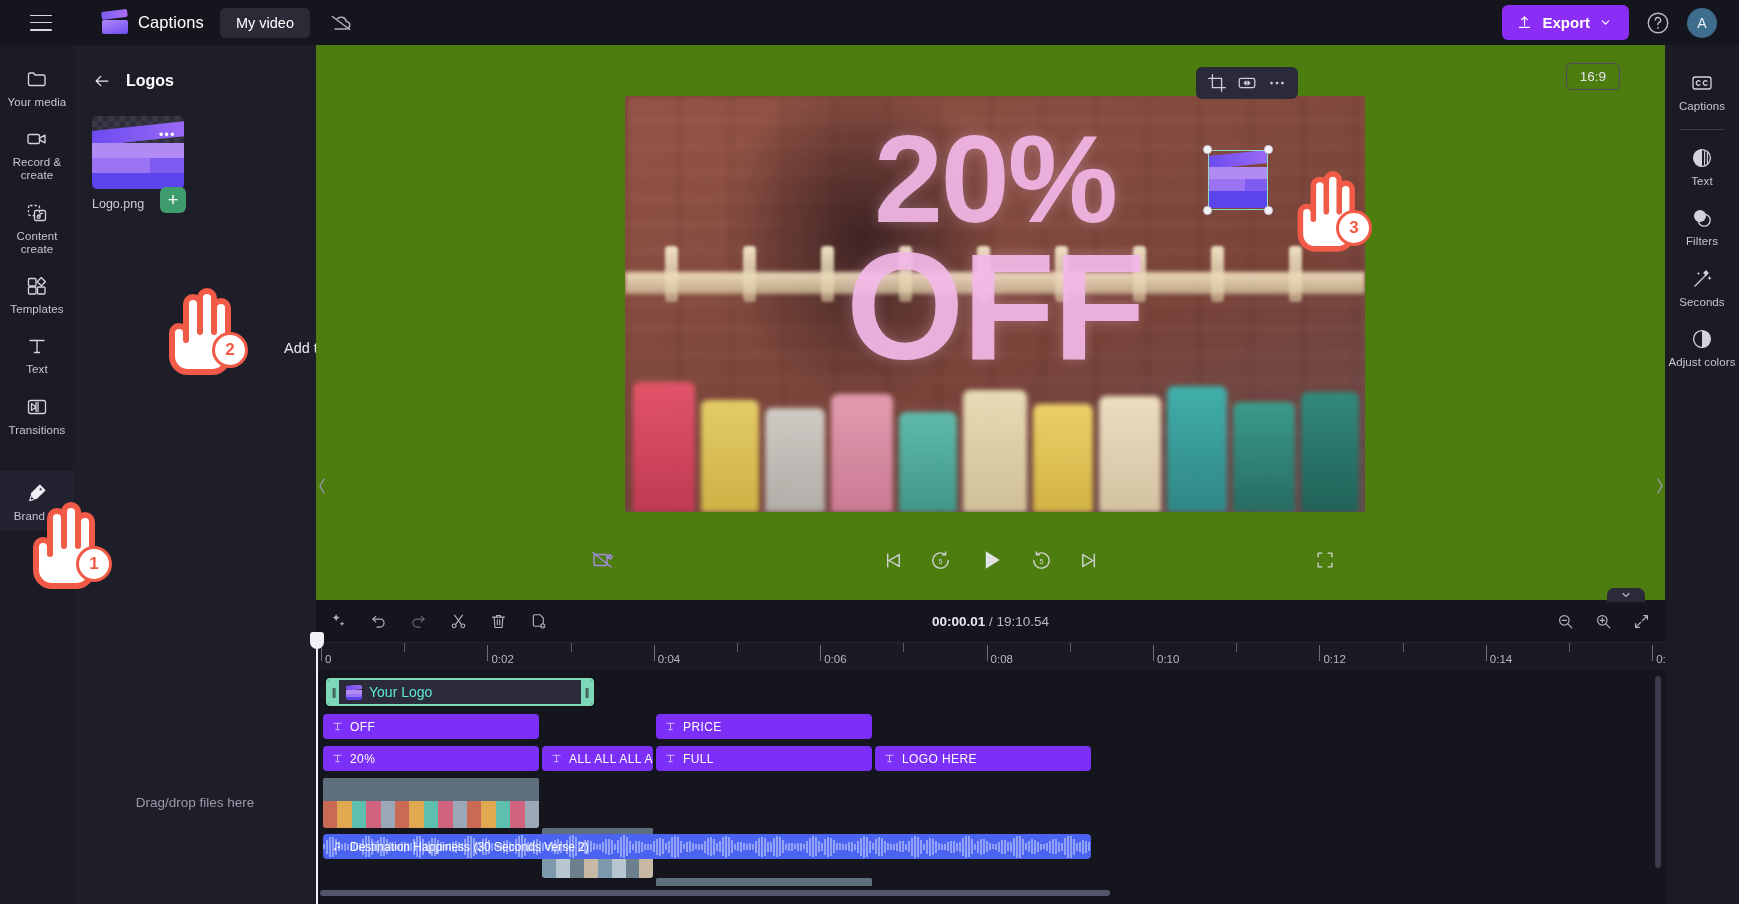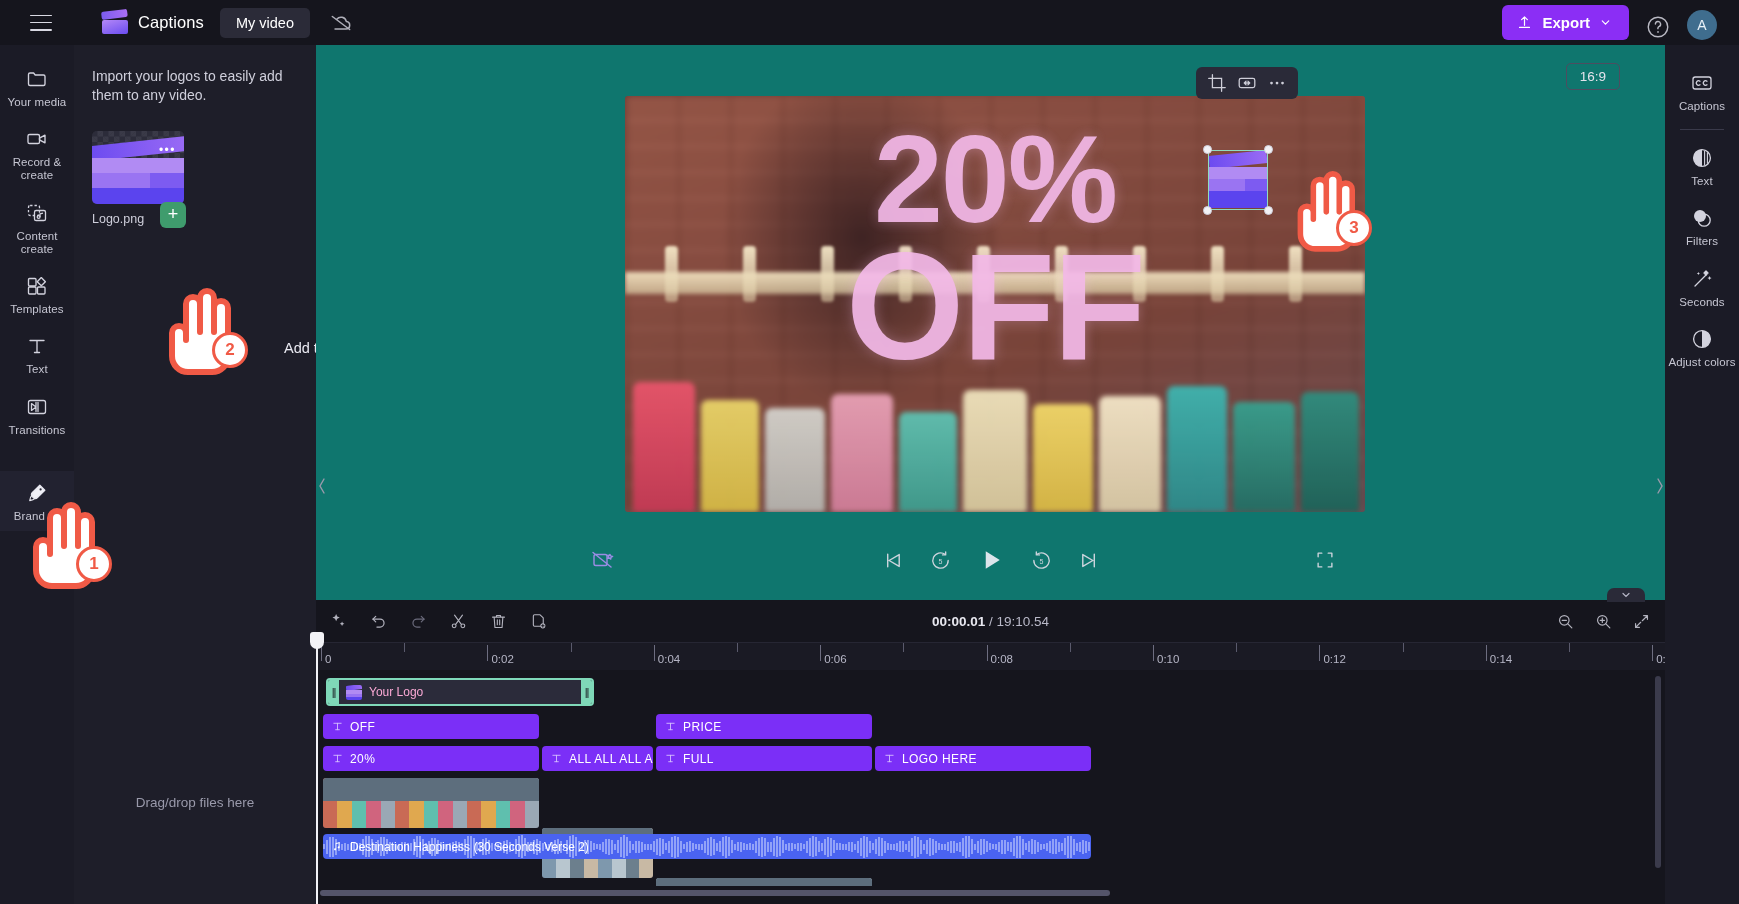--- a/index.html
+++ b/index.html
@@ -35,21 +35,21 @@
     position:absolute; left:0; top:8px; width:26px; height:14px;
     background: linear-gradient(160deg,#b488f7,#6a4cf0); border-radius: 2px;
   }
   .brand-name { font-size: 16.5px; color: #fff; letter-spacing: .1px; }
   .proj-name {
     margin-left: 16px; padding: 7px 16px; border-radius: 5px;
     background: #2b2b38; color: #fff; font-size: 14.5px; cursor: pointer;
   }
   .cloud-off { margin-left: 18px; width: 26px; height: 26px; opacity: .8; cursor: pointer; }
   .topbar-right {
-    margin-left: auto; display: flex; align-items: flex-end; gap: 16px; padding-right: 22px;
+    margin-left: auto; display: flex; align-items: center; gap: 16px; padding-right: 22px;
   }
   .export-btn {
     display: flex; align-items: center; gap: 9px;
     background: #8b2ef5; color: #fff; font-size: 15px; font-weight: 600;
     border: none; border-radius: 6px; padding: 9px 17px 9px 14px; cursor: pointer;
   }
   .help-btn { width: 26px; height: 26px; cursor:pointer; opacity:.85; }
   .avatar {
     width: 30px; height: 30px; border-radius: 50%;
     background: #3f6d8e; color: #e8f1f8; font-size: 14px;
@@ -129,21 +129,21 @@
   }
   .panel-collapse {
     position: absolute; left: 316px; top: 466px; width: 11px; height: 40px;
     display:flex; align-items:center; justify-content:center; cursor:pointer;
     color:#9a9aab; font-size: 11px; z-index: 5;
   }
 
   
   .stage {
     position: absolute; left: 316px; top: 45px; width: 1350px; height: 555px;
-    background: #0f766e;
+    background: #4d7c0f;
   }
   .ratio-pill {
     position: absolute; right: 46px; top: 18px;
     border: 1px solid #4d4d60; border-radius: 5px; padding: 5px 13px;
     font-size: 13.5px; color: #e3e3ec; cursor: pointer;
   }
   .video-frame {
     position: absolute; left: 309px; top: 51px; width: 740px; height: 416px;
     border-radius: 3px; overflow: hidden;
     background: linear-gradient(170deg,#6e3a34 0%,#8e4a3c 28%,#7d4a45 55%,#5b4a52 100%);
@@ -262,21 +262,21 @@
   }
   .clip-logo .grip {
     width: 11px; height: 100%; background:#7fd8b8; display:flex; align-items:center;
     justify-content:center; color:#15151d; font-size:11px; letter-spacing:-1px;
   }
   .clip-logo .mini {
     width: 16px; height: 15px; margin-left:7px; border-radius:2px; position:relative; overflow:hidden;
     background:#2c2c3a;
   }
   .clip-logo .mini i { position:absolute; left:0; width:16px; display:block; }
-  .clip-logo .label { margin-left:7px; font-size:12px; color:#f9a8d4; }
+  .clip-logo .label { margin-left:7px; font-size:14px; color:#5eead4; }
 
   .clip-text {
     background: #7b2ff7; height: 25px; color:#fff; font-size:12px; letter-spacing:.4px;
   }
   .clip-text .tico { margin-left:9px; width:11px; opacity:.85; }
   .clip-text .label { margin-left:7px; white-space:nowrap; overflow:hidden; }
 
   .clip-video { height: 50px; background:#3a3342; border-radius:3px; overflow:hidden; position:relative; }
   .clip-video .strip { position:absolute; inset:0; display:flex; }
   .clip-video .frame { flex:1 1 0; height:100%; }
@@ -441,22 +441,29 @@
           <path d="M14.8 4.2l5 5-7.6 7.6a2.6 2.6 0 0 1-3.7 0l-1.3-1.3a2.6 2.6 0 0 1 0-3.7z" fill="#f1f1f7" stroke="#e8e8f0"></path>
           <circle cx="15.6" cy="8.4" r="1.1" fill="#2a2a38" stroke="none"></circle>
           <path d="M7.4 13.6c-1.5 1.6-2.4 3.5-2.6 5.9 2.4-.2 4.3-1.1 5.9-2.6" stroke-linecap="round"></path>
         </svg>
       </span>
       <span class="lbl">Brand kit</span>
     </div>
   </div>
 
   <div class="panel">
-
-    <div class="panel-desc">Import your logos to easily add them to any video.</div>
+    <div class="panel-head">
+      <span class="back-arrow">
+        <svg viewBox="0 0 24 24" width="20" height="20" fill="none" stroke="#e6e6ee" stroke-width="1.5" stroke-linecap="round" stroke-linejoin="round">
+          <path d="M19 12H5M10.5 6.5 5 12l5.5 5.5"></path>
+        </svg>
+      </span>
+      <span class="panel-title">Logos</span>
+    </div>
+
 
 
     <div class="media-item">
       <div class="thumb">
         <div class="chk"></div>
         <div class="slab-top"></div>
           <div class="s1"></div>
           <div class="s2"></div>
           <div class="s2b"></div>
           <div class="s3"></div>

